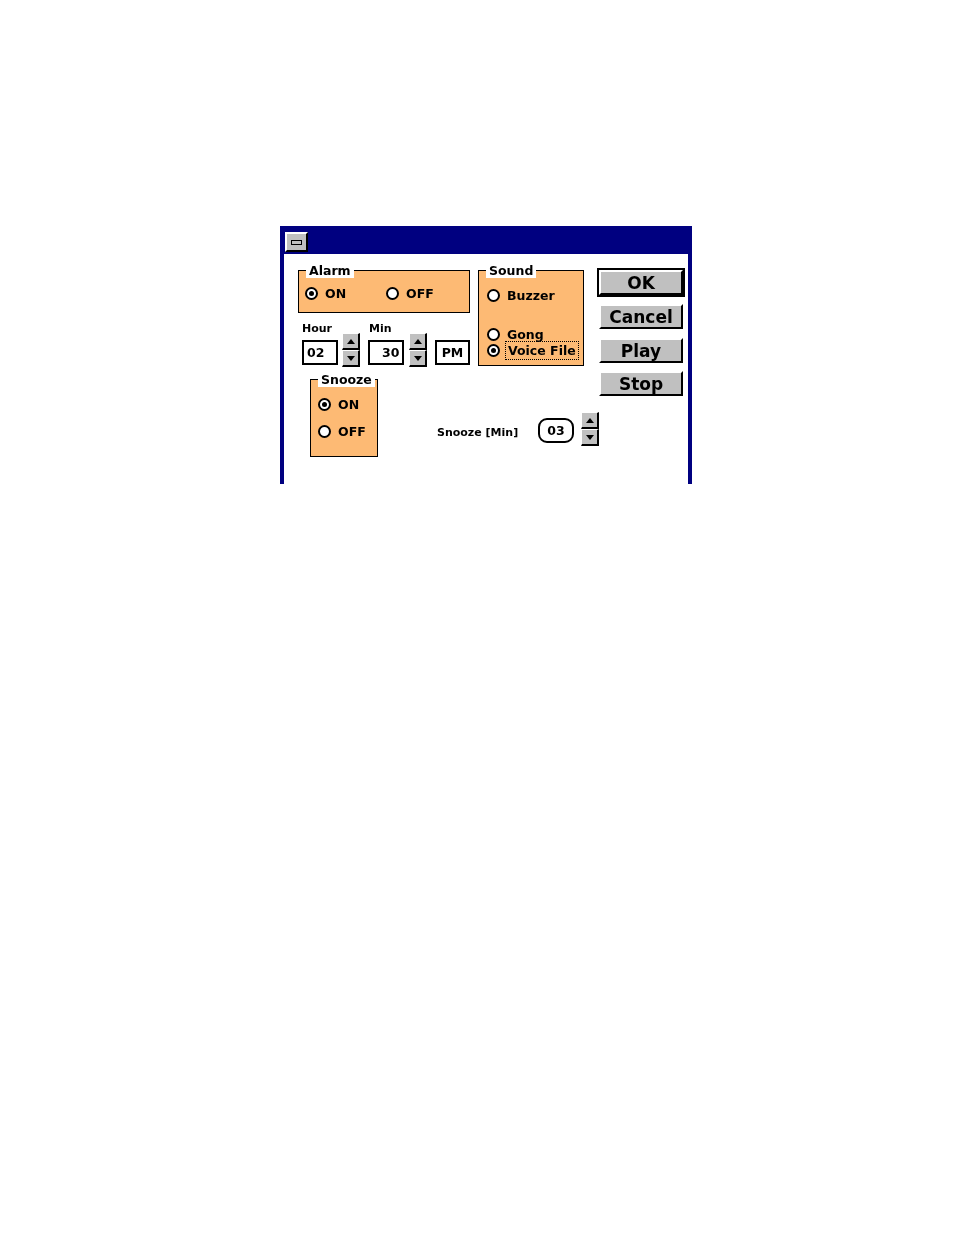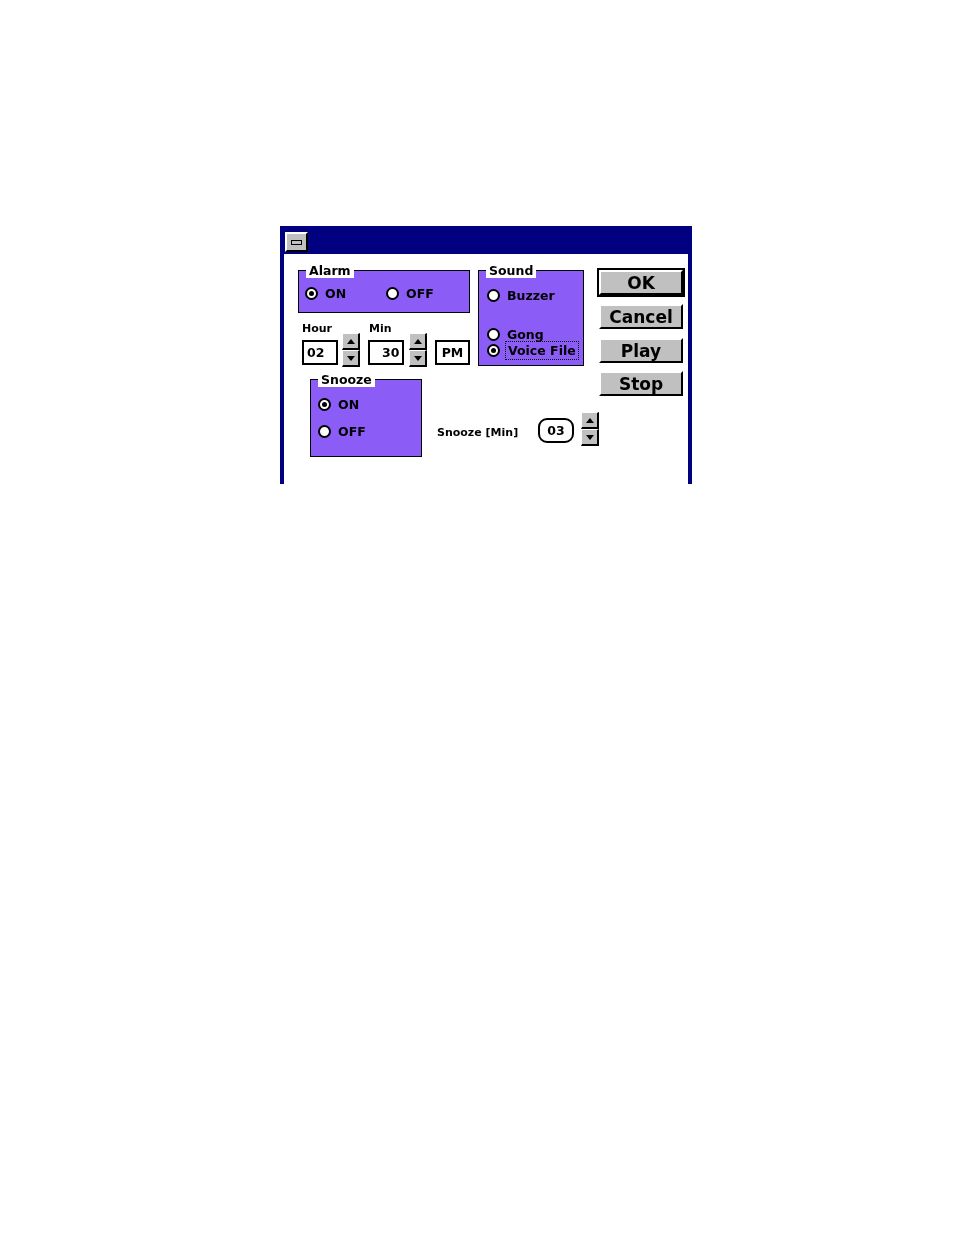--- a/index.html
+++ b/index.html
@@ -74,21 +74,21 @@
     width: 100%;
     height: 230px;
     background: #ffffff;
   }
 
   
   .group {
     position: absolute;
     border: 1px solid #000000;
     box-sizing: border-box;
-    background: #8b5cf6;
+    background: #fdba74;
   }
   .group-label {
     position: absolute;
     top: -8px;
     left: 7px;
     background: #ffffff;
     padding: 0 3px;
     font-size: 12.5px;
     font-weight: bold;
     color: #000000;
@@ -288,21 +288,21 @@
         <span class="radio checked"></span>
         <span class="radio-label focused">Voice File</span>
       </div>
     </div>
 
     <div class="btn btn-default" style="left:315px; top:16px; width:84px; height:25px;">OK</div>
     <div class="btn" style="left:315px; top:50px; width:84px; height:25px;">Cancel</div>
     <div class="btn" style="left:315px; top:84px; width:84px; height:25px;">Play</div>
     <div class="btn" style="left:315px; top:117px; width:84px; height:25px;">Stop</div>
 
-    <div class="group" style="left:26px; top:125px; width:112px; height:78px;">
+    <div class="group" style="left:26px; top:125px; width:68px; height:78px;">
       <span class="group-label">Snooze</span>
 
       <div class="radio-row" style="left:7px; top:17px;">
         <span class="radio checked"></span>
         <span class="radio-label">ON</span>
       </div>
 
       <div class="radio-row" style="left:7px; top:44px;">
         <span class="radio"></span>
         <span class="radio-label">OFF</span>

